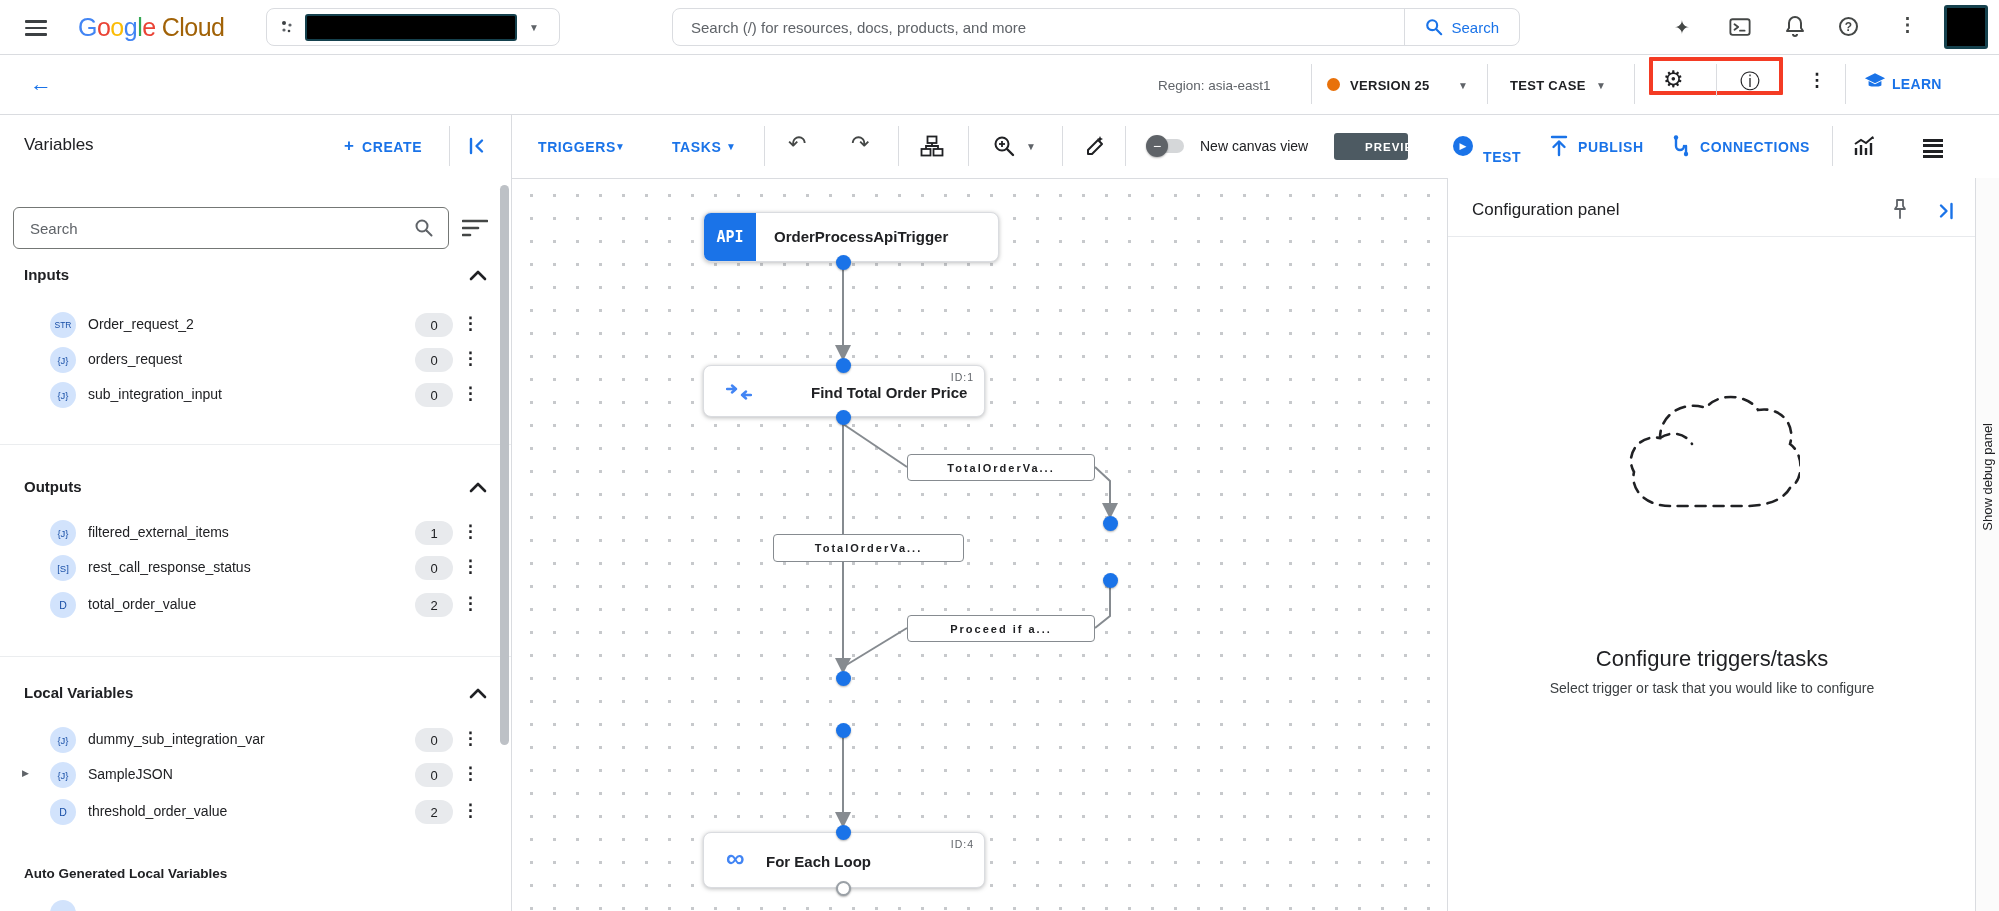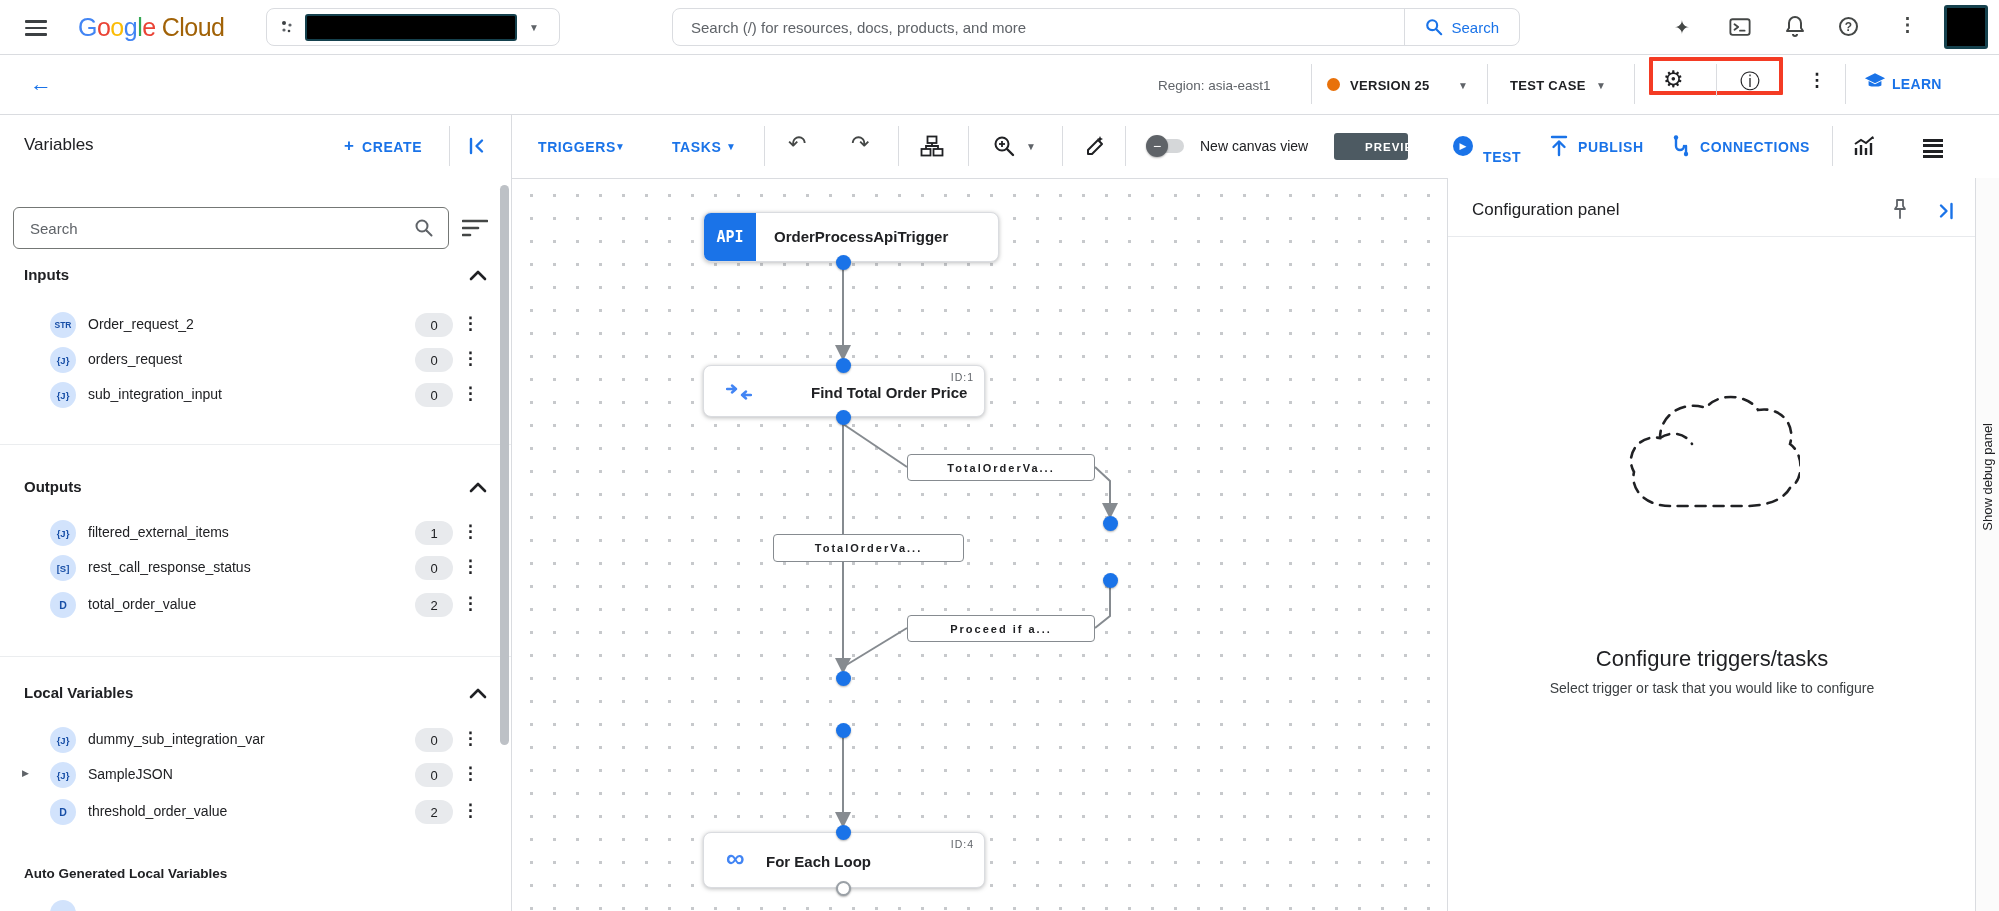--- a/index.html
+++ b/index.html
@@ -37,21 +37,21 @@
   .toggle-knob { width:22px; height:22px; border-radius:50%; background:#5f6368; color:#fff; display:flex; align-items:center; justify-content:center; font-size:14px; box-shadow:0 1px 2px rgba(0,0,0,.3); }
   .icon-btn { color:#444746; cursor:pointer; }
   .bars span{ display:block; width:20px; height:3px; background:#202124; margin:2.5px 0; }
 
   
   .sb-search { border:1px solid #747775; border-radius:6px; display:flex; align-items:center; background:#fff; }
   .sb-search input { border:none; outline:none; flex:1; font-size:15px; padding:0 16px; color:#202124; font-family:"Liberation Sans",sans-serif; background:transparent;}
   .sb-search input::placeholder { color:#5f6368; }
   .sec-title { font-size:15px; font-weight:bold; color:#202124; }
   .var-row { position:absolute; left:0; width:496px; height:34px; }
-  .type-badge { position:absolute; left:50px; top:4px; width:26px; height:26px; border-radius:50%; background:#d2e3fc; color:#174ea6; font-weight:bold; display:flex; align-items:center; justify-content:center; font-size:9.5px; }
+  .type-badge { position:absolute; left:50px; top:4px; width:26px; height:26px; border-radius:50%; background:#d2e3fc; color:#174ea6; font-weight:normal; display:flex; align-items:center; justify-content:center; font-size:9.5px; }
   .var-name { position:absolute; left:88px; top:8px; font-size:14px; color:#202124; }
   .count-pill { position:absolute; left:415px; top:5px; width:38px; height:24px; background:#e8eaed; border-radius:12px; color:#202124; font-size:13px; display:flex; align-items:center; justify-content:center; }
   .kebab { position:absolute; left:462px; top:5px; font-size:17px; color:#202124; font-weight:bold; letter-spacing:0; cursor:pointer; }
   .expander { position:absolute; left:22px; top:10px; font-size:9px; color:#5f6368; cursor:pointer; }
 
   
   .canvas { position:absolute; left:511px; top:178px; width:936px; height:733px; background-image:radial-gradient(#c7c9cc 1.7px, transparent 1.7px); background-size:23px 23px; background-position:9px 6px; overflow:hidden; }
   .node { position:absolute; background:#fff; border:1px solid #dadce0; border-radius:8px; box-shadow:0 1px 4px rgba(60,64,67,.35); z-index:2; cursor:pointer; }
   .node-label { font-size:15px; font-weight:bold; color:#202124; }
   .node-id { position:absolute; top:5px; right:10px; font-size:10.5px; letter-spacing:1px; color:#5f6368; }

